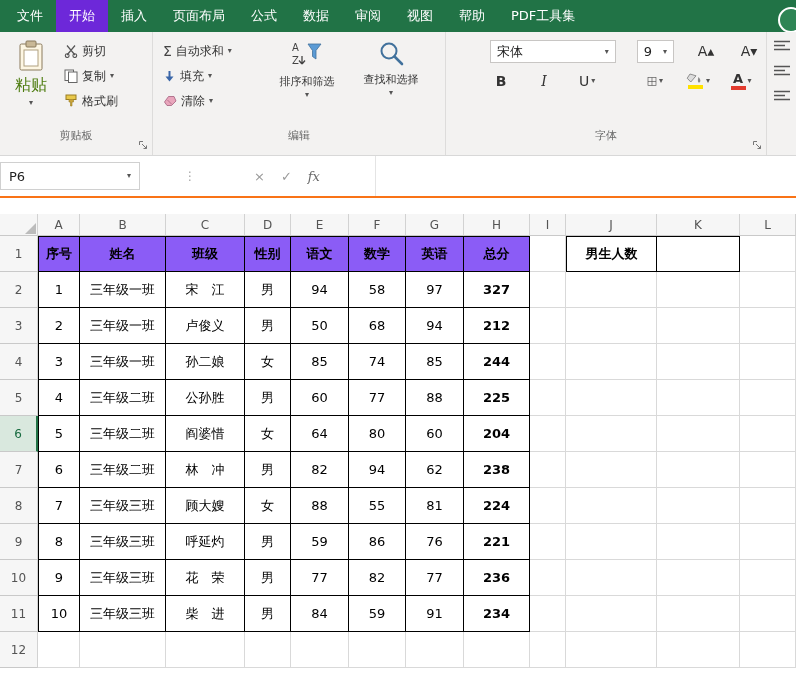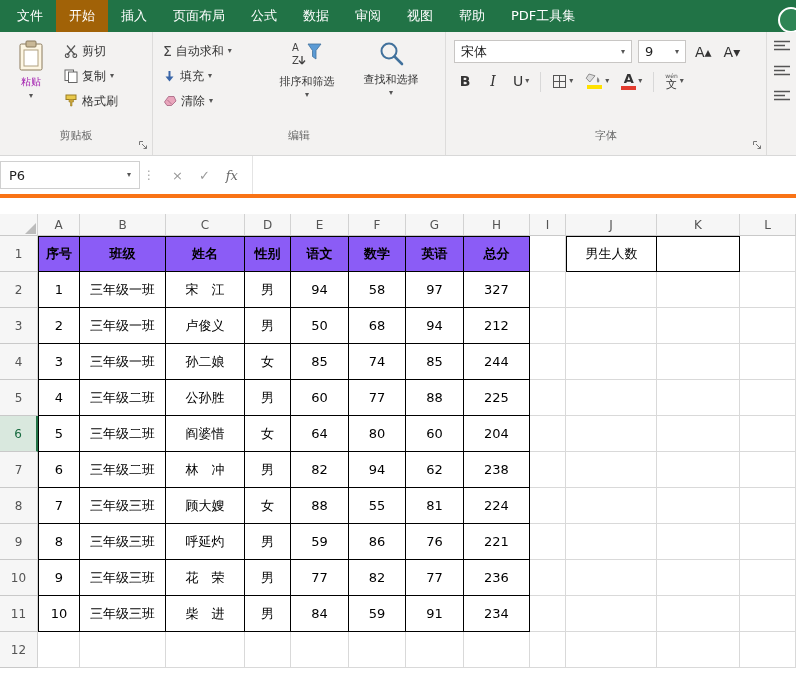--- a/index.html
+++ b/index.html
@@ -5,71 +5,71 @@
   * { box-sizing: border-box; margin: 0; padding: 0; }
   html,body { width:796px; height:676px; overflow:hidden; background:#fff;
     font-family:"DejaVu Sans", sans-serif; color:#262626; }
   .app { width:796px; height:676px; display:flex; flex-direction:column; }
 
   
   .tabbar { height:32px; background:#217346; display:flex; align-items:stretch;
     padding-left:4px; position:relative; flex:none; }
   .rtab { color:#fff; font-size:13px; display:flex; align-items:center;
     padding:0 13px; white-space:nowrap; cursor:default; }
-  .rtab.active { background:#a16207; }
+  .rtab.active { background:#6d28d9; }
   .avatar { position:absolute; right:-8px; top:7px; width:26px; height:26px;
     border-radius:50%; border:2px solid #fff; background:#2e8555; }
 
   
   .ribbon { height:124px; background:#f3f2f1; border-bottom:1px solid #d8d8d8;
     display:flex; flex:none; position:relative; }
   .rgroup { position:relative; height:100%; padding:6px 6px 18px 8px; flex:none; }
   .rgroup + .rgroup { border-left:1px solid #dddcdb; }
   .glabel { position:absolute; bottom:12px; left:0; right:0; text-align:center;
     font-size:11px; color:#696969; }
   .dlaunch { position:absolute; right:3px; bottom:4px; width:12px; height:12px;
     display:flex; align-items:center; justify-content:center; }
   .gbody { display:flex; gap:8px; height:100%; }
   .caret { font-size:8px; color:#555; line-height:1; }
   .mini { height:22px; display:flex; align-items:center; gap:4px; font-size:12px;
     color:#333; white-space:nowrap; padding:0 2px; }
   .minicol { display:flex; flex-direction:column; gap:3px; padding-top:2px; }
   .paste { width:46px; display:flex; flex-direction:column; align-items:center;
     gap:3px; padding-top:2px; }
-  .paste .blabel { font-size:10px; color:#a21caf; }
+  .paste .blabel { font-size:16px; color:#4d7c0f; }
   .bigbtn { width:76px; display:flex; flex-direction:column; align-items:center;
     padding-top:2px; }
   .bigbtn .blabel { font-size:11px; color:#333; margin-top:4px; white-space:nowrap; }
   .bigbtn .caret { margin-top:2px; }
   .sigico { font-size:14px; color:#444; }
 
   .fontrows { display:flex; flex-direction:column; gap:7px; padding-top:2px; }
-  .frow { display:flex; align-items:flex-end; gap:6px; }
+  .frow { display:flex; align-items:flex-start; gap:21px;margin-left:36px; }
   .combo { background:#fff; border:1px solid #c8c6c4; height:23px; display:flex;
     align-items:center; padding:0 6px; font-size:13px; color:#222; }
   .combo .caret { margin-left:auto; padding-left:6px; }
   .fbtn { height:22px; min-width:22px; padding:0 3px; display:flex;
     align-items:center; justify-content:center; font-size:14px; color:#333; gap:2px; }
   .fbtn.b { font-weight:bold; }
   .fbtn.i { font-style:italic; font-family:"DejaVu Serif", serif; }
   .vsep { width:1px; height:20px; background:#d8d8d8; margin:0 2px; }
   .colstack { display:flex; flex-direction:column; align-items:center; line-height:1; }
   .colorbar { width:15px; height:4px; margin-top:1px; }
   .colorbar.yellow { background:#ffe100; }
   .colorbar.red { background:#e23b2e; }
   .fontA { font-size:13px; font-weight:bold; color:#333; line-height:1; }
   .phon { display:flex; flex-direction:column; align-items:center; line-height:1; }
   .phon .pin { font-size:6px; color:#555; }
   .phon .han { font-size:11px; color:#333; }
   .alignpart { padding:8px 2px 0 6px; display:flex; flex-direction:column; gap:12px;
     border-left:1px solid #dddcdb; }
 
   
-  .fbar { height:42px; background:#fff; border-bottom:4px solid #f97316;
-    display:flex; align-items:center; flex:none; }
+  .fbar { height:42px; background:#fff; border-bottom:2px solid #f97316;
+    display:flex; align-items:center; flex:none;gap:41px; }
   .namebox { width:140px; height:28px; margin-left:0; border:1px solid #d0d0d0;
     display:flex; align-items:center; padding:0 8px; font-size:13px; color:#222; }
   .namebox .caret { margin-left:auto; }
   .dots { width:18px; text-align:center; color:#a6a6a6; font-size:12px; }
   .fxbtns { display:flex; align-items:center; gap:16px; padding:0 14px; }
   .fxb { color:#9a9a9a; font-size:13px; }
   .fxb.fx { font-family:"DejaVu Serif", serif; font-style:italic; color:#6a6a6a; }
   .finput { flex:1; align-self:stretch; border-left:1px solid #e4e4e4;
     display:flex; align-items:center; padding:0 6px; font-size:13px; }
   .gapstrip { height:16px; background:#fff; flex:none; }
@@ -84,21 +84,21 @@
   .tri { position:absolute; right:1px; bottom:1px; width:0; height:0;
     border-left:11px solid transparent; border-bottom:11px solid #bcbcbc; }
   .hc.rowhead.sel { background:#d9e8de; color:#186b40; border-right:2px solid #217346; }
   .cell { background:#fff; border-right:1px solid #d9d9d9; border-bottom:1px solid #d9d9d9;
     display:flex; align-items:center; justify-content:center; font-size:13px; color:#000;
     overflow:hidden; white-space:nowrap; }
   .cell.blk { border-right-color:#000; border-bottom-color:#000; }
   .cell.tb { border-top:1px solid #000; }
   .cell.lb { border-left:1px solid #000; }
   .cell.thead { background:#8b5cf6; font-weight:700; }
-  .cell.bold { font-weight:400; }
+  .cell.bold { font-weight:700; }
 </style>
 </head>
 <body>
 
 <div class="app">
 
   <header class="tabbar">
     <div class="rtab">文件</div>
     <div class="rtab active">开始</div>
     <div class="rtab">插入</div>
@@ -320,22 +320,22 @@
       <div class="hc">E</div>
       <div class="hc">F</div>
       <div class="hc">G</div>
       <div class="hc">H</div>
       <div class="hc">I</div>
       <div class="hc">J</div>
       <div class="hc">K</div>
       <div class="hc">L</div>
       <div class="hc rowhead">1</div>
       <div class="cell thead blk tb lb">序号</div>
+      <div class="cell thead blk tb">姓名</div>
       <div class="cell thead blk tb">班级</div>
-      <div class="cell thead blk tb">姓名</div>
       <div class="cell thead blk tb">性别</div>
       <div class="cell thead blk tb">语文</div>
       <div class="cell thead blk tb">数学</div>
       <div class="cell thead blk tb">英语</div>
       <div class="cell thead blk tb">总分</div>
       <div class="cell"></div>
       <div class="cell blk tb lb bold">男生人数</div>
       <div class="cell blk tb"></div>
       <div class="cell"></div>
       <div class="hc rowhead">2</div>

